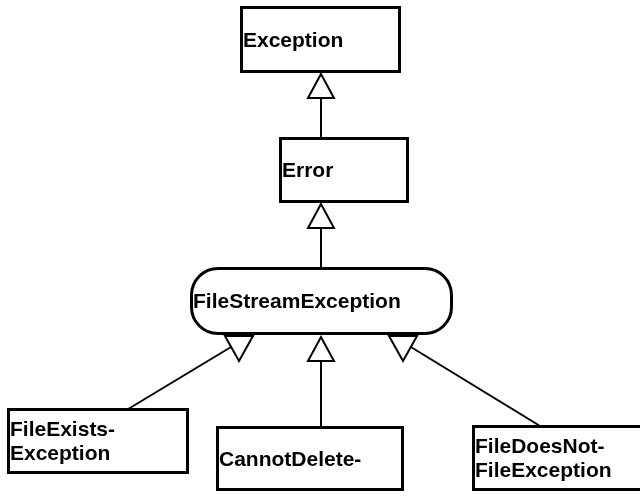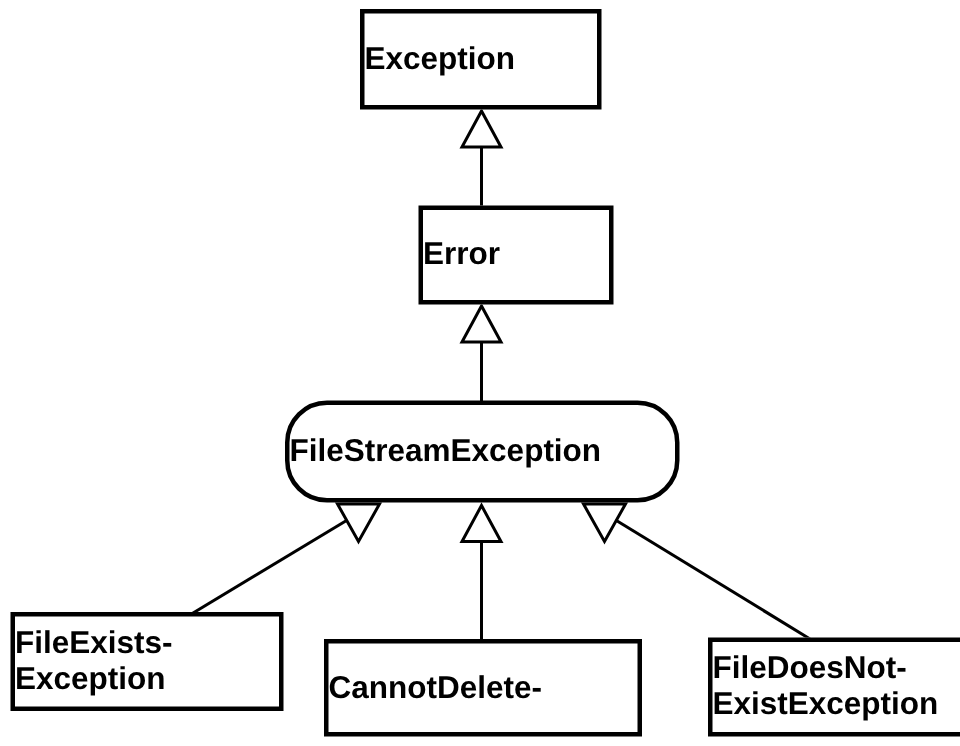--- a/index.html
+++ b/index.html
@@ -35,21 +35,21 @@
     font-weight: bold;
     font-size: 21px;
     line-height: 24px;
     color: #000000;
     letter-spacing: 0px;
   }
   .node-exception        { left: 240px; top: 6px;   width: 161px; height: 67px; }
   .node-error            { left: 240px; top: 137px; width: 130px; height: 66px; margin-left: 39px; }
   .node-filestream       { left: 190px; top: 267px; width: 263px; height: 68px; border-radius: 28px; }
   .node-file-exists      { left: 7px;   top: 408px; width: 182px; height: 66px; }
-  .node-cannot-delete    { left: 216px; top: 426px; width: 212px; height: 65px; }
+  .node-cannot-delete    { left: 216px; top: 426px; width: 188px; height: 65px; }
   .node-does-not-exist   { left: 472px; top: 425px; width: 197px; height: 66px; }
 </style>
 </head>
 <body>
 
 <div class="canvas">
 
   <svg class="connectors" viewBox="0 0 640 497" xmlns="http://www.w3.org/2000/svg">
 
     <line x1="321" y1="96" x2="321" y2="138" stroke="#000000" stroke-width="2"></line>
@@ -81,16 +81,16 @@
     <span>FileExists-</span>
     <span>Exception</span>
   </div>
 
   <div class="node node-cannot-delete">
     <span>CannotDelete-</span>
   </div>
 
   <div class="node node-does-not-exist">
     <span>FileDoesNot-</span>
-    <span>ExistException</span>
+    <span>FileException</span>
   </div>
 
 </div>
 
 </body></html>

